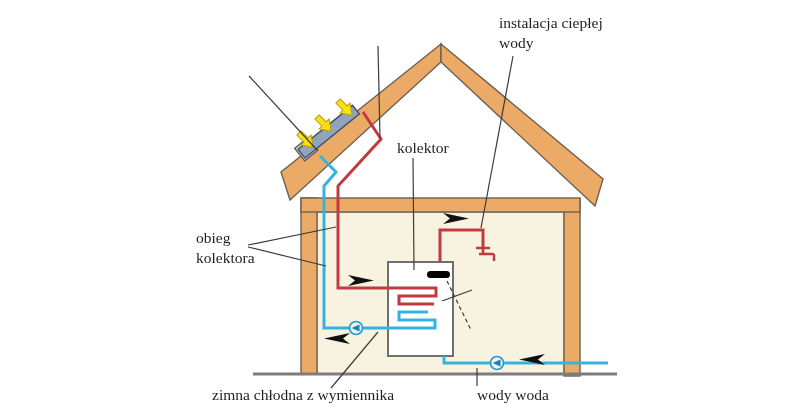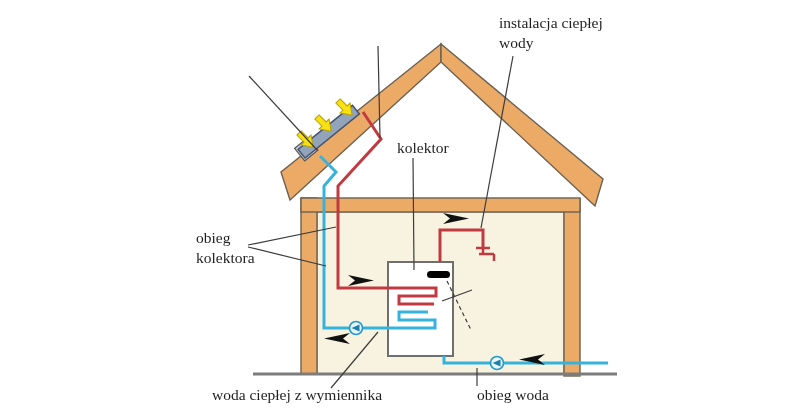--- a/index.html
+++ b/index.html
@@ -85,16 +85,16 @@
       <line x1="331" y1="388" x2="378" y2="332"></line>
       <line x1="477" y1="368" x2="477" y2="386"></line>
     </g>
   </svg>
 
   <div class="label" style="left:499px;top:13px">instalacja ciepłej
 wody</div>
   <div class="label" style="left:397px;top:138px">kolektor</div>
   <div class="label" style="left:196px;top:228px">obieg
 kolektora</div>
-  <div class="label" style="left:212px;top:385px">woda ciepłej z wymiennika</div>
-  <div class="label" style="left:477px;top:385px">obieg woda</div>
+  <div class="label" style="left:212px;top:385px">zimna chłodna z wymiennika</div>
+  <div class="label" style="left:477px;top:385px">wody woda</div>
 
 </div>
 
 </body></html>

